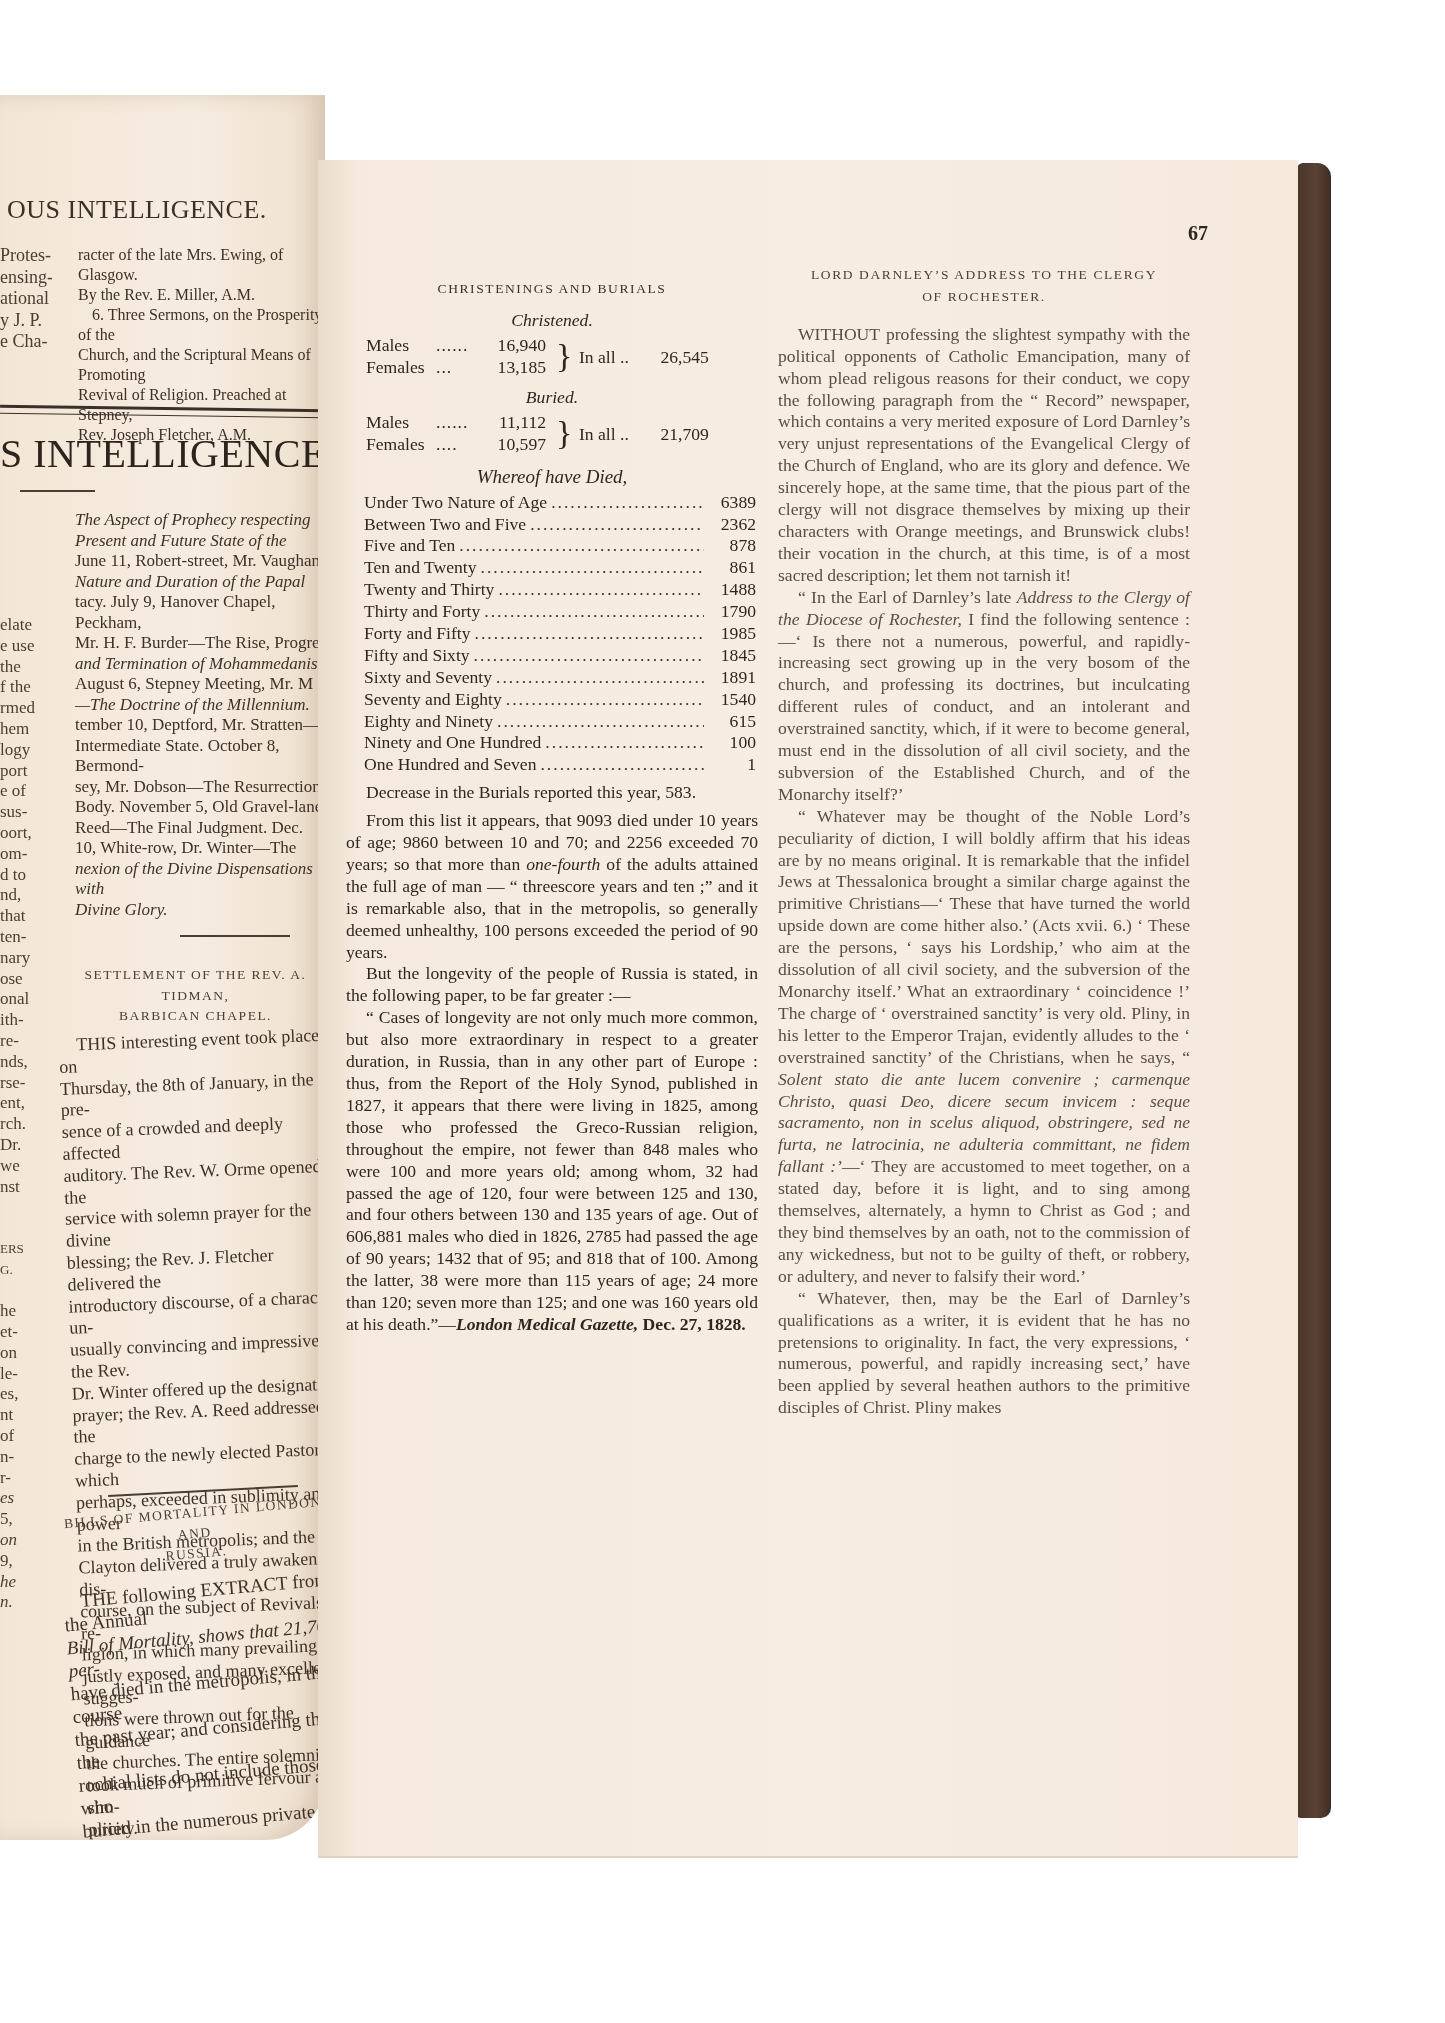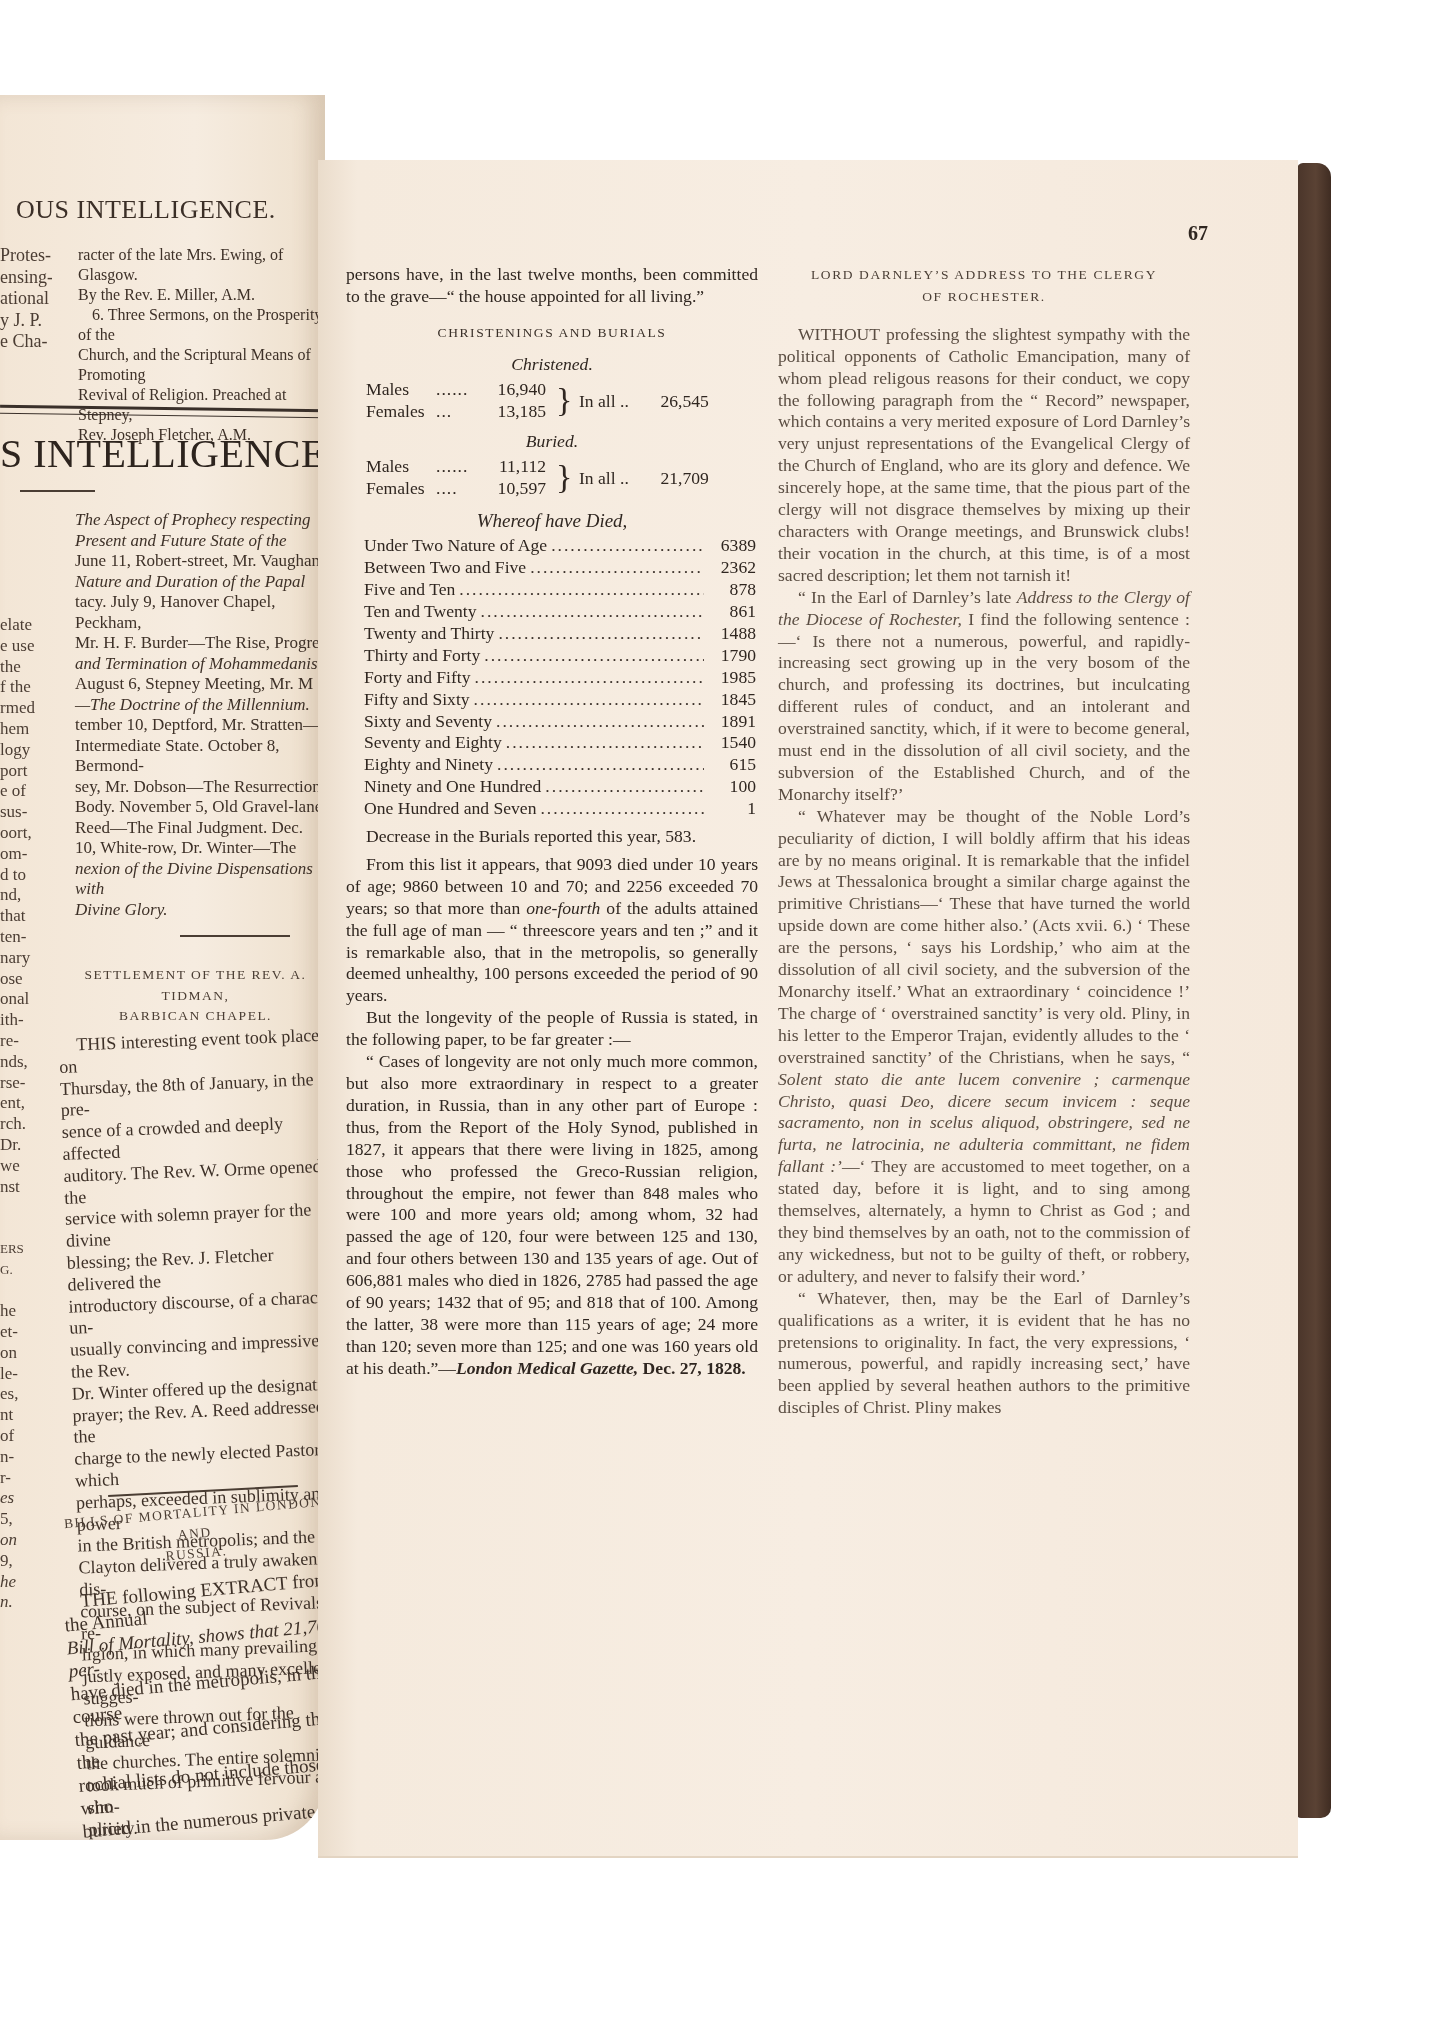--- a/index.html
+++ b/index.html
@@ -14,21 +14,21 @@
 
   
   .left-page {
     position: absolute; left: 0; top: 95px; width: 325px; height: 1745px;
     background: linear-gradient(90deg, #f3e6d6 0%, #f6ece0 60%, #eee0cd 100%);
     border-radius: 0 0 60px 0;
     overflow: hidden;
     box-shadow: inset -14px 0 20px rgba(120,90,60,0.18);
   }
   .left-page .running-head {
-    position: absolute; left: 16px; top: 100px; font-size: 26px; letter-spacing: 0.5px; color: #3b2f27;
+    position: absolute; left: 7px; top: 100px; font-size: 26px; letter-spacing: 0.5px; color: #3b2f27;
     white-space: nowrap;
   }
   .left-page .frag-col {
     position: absolute; left: 0; width: 52px; overflow: hidden; text-align: left;
     font-size: 18px; line-height: 21.5px; color: #4b3d33;
   }
   .left-page .body-col {
     position: absolute; left: 60px; width: 270px; font-size: 17px; line-height: 20.5px; color: #3e3128;
   }
   .left-page .body-col p { margin: 0; }
@@ -234,21 +234,20 @@
     </div>
   </div>
 </div>
 
 <div class="book-edge"></div>
 
 <div class="right-page">
   <div class="page-number">67</div>
 
   <div class="col col-mid">
-    <p>persons have, in the last twelve months, been committed to the grave—“ the house appointed for all living.”</p>
     <p class="caps-head" style="margin-top:14px; margin-bottom:4px;">CHRISTENINGS AND BURIALS</p>
 
     <p class="sub-italic" style="margin-top:10px; margin-bottom:3px;">Christened.</p>
     <div class="stat-pair">
       <div class="row"><span class="lab">Males</span><span class="dots">......</span><span class="val">16,940</span></div>
       <div class="row"><span class="lab">Females</span><span class="dots">...</span><span class="val">13,185</span></div>
       <span class="brace">}</span>
       <span class="total"><span>In all ..</span><span class="tv">26,545</span></span>
     </div>
 

